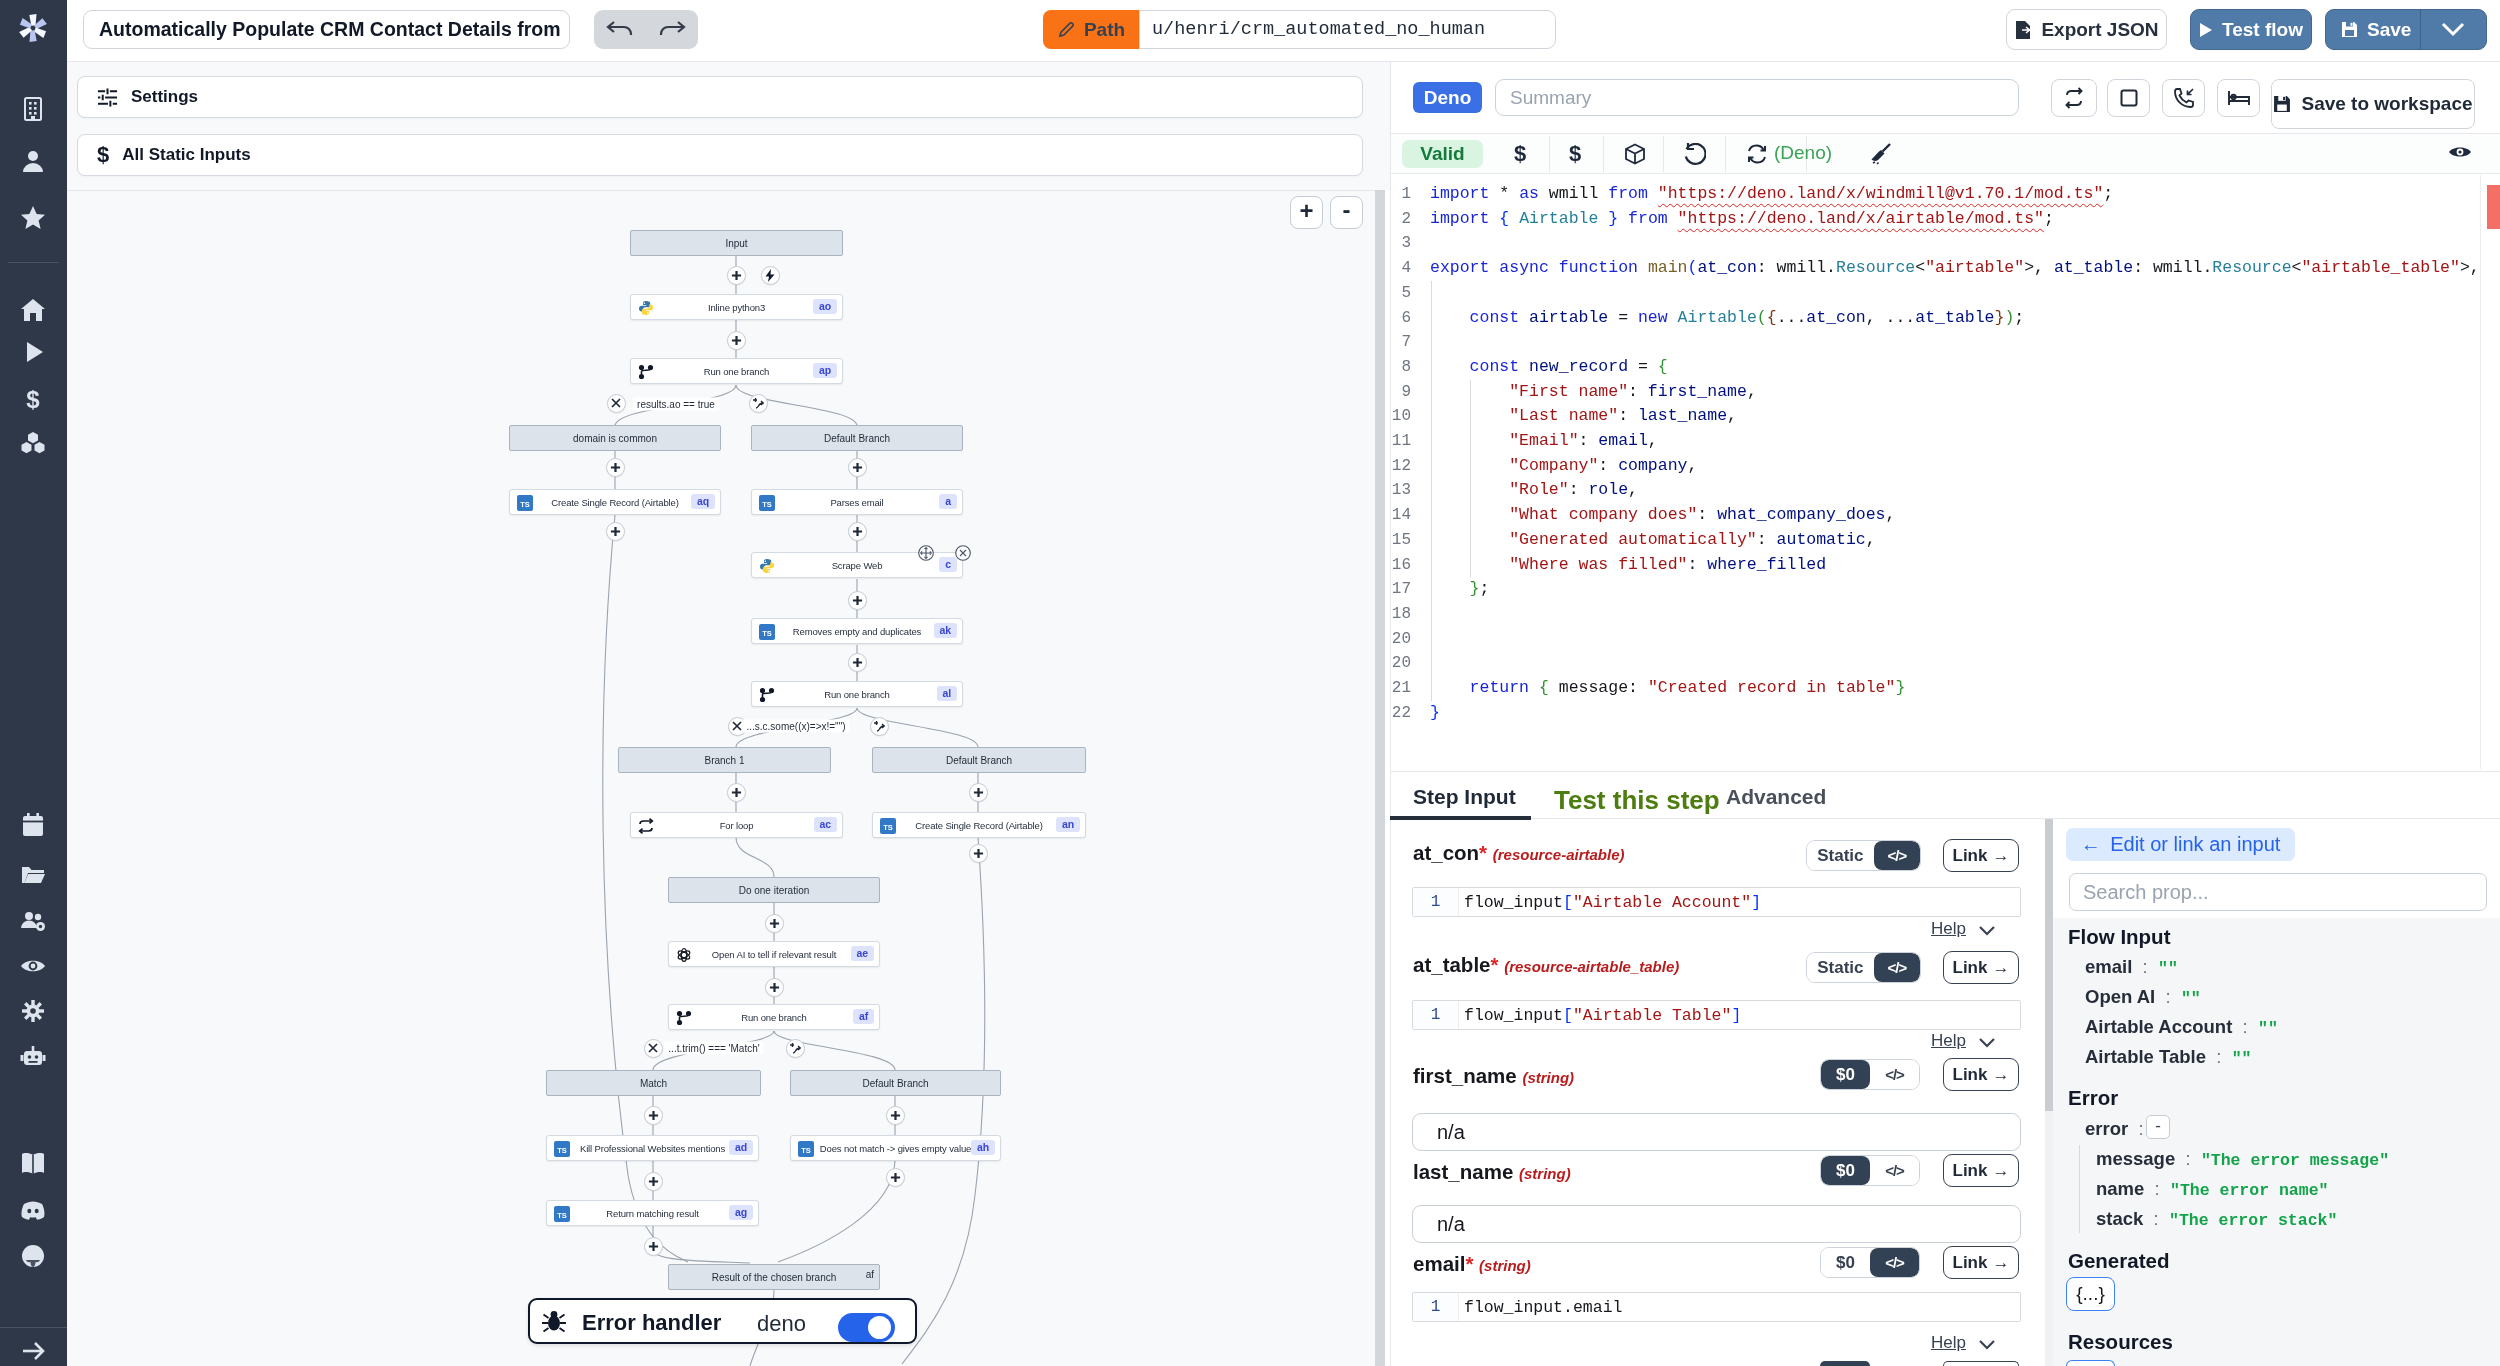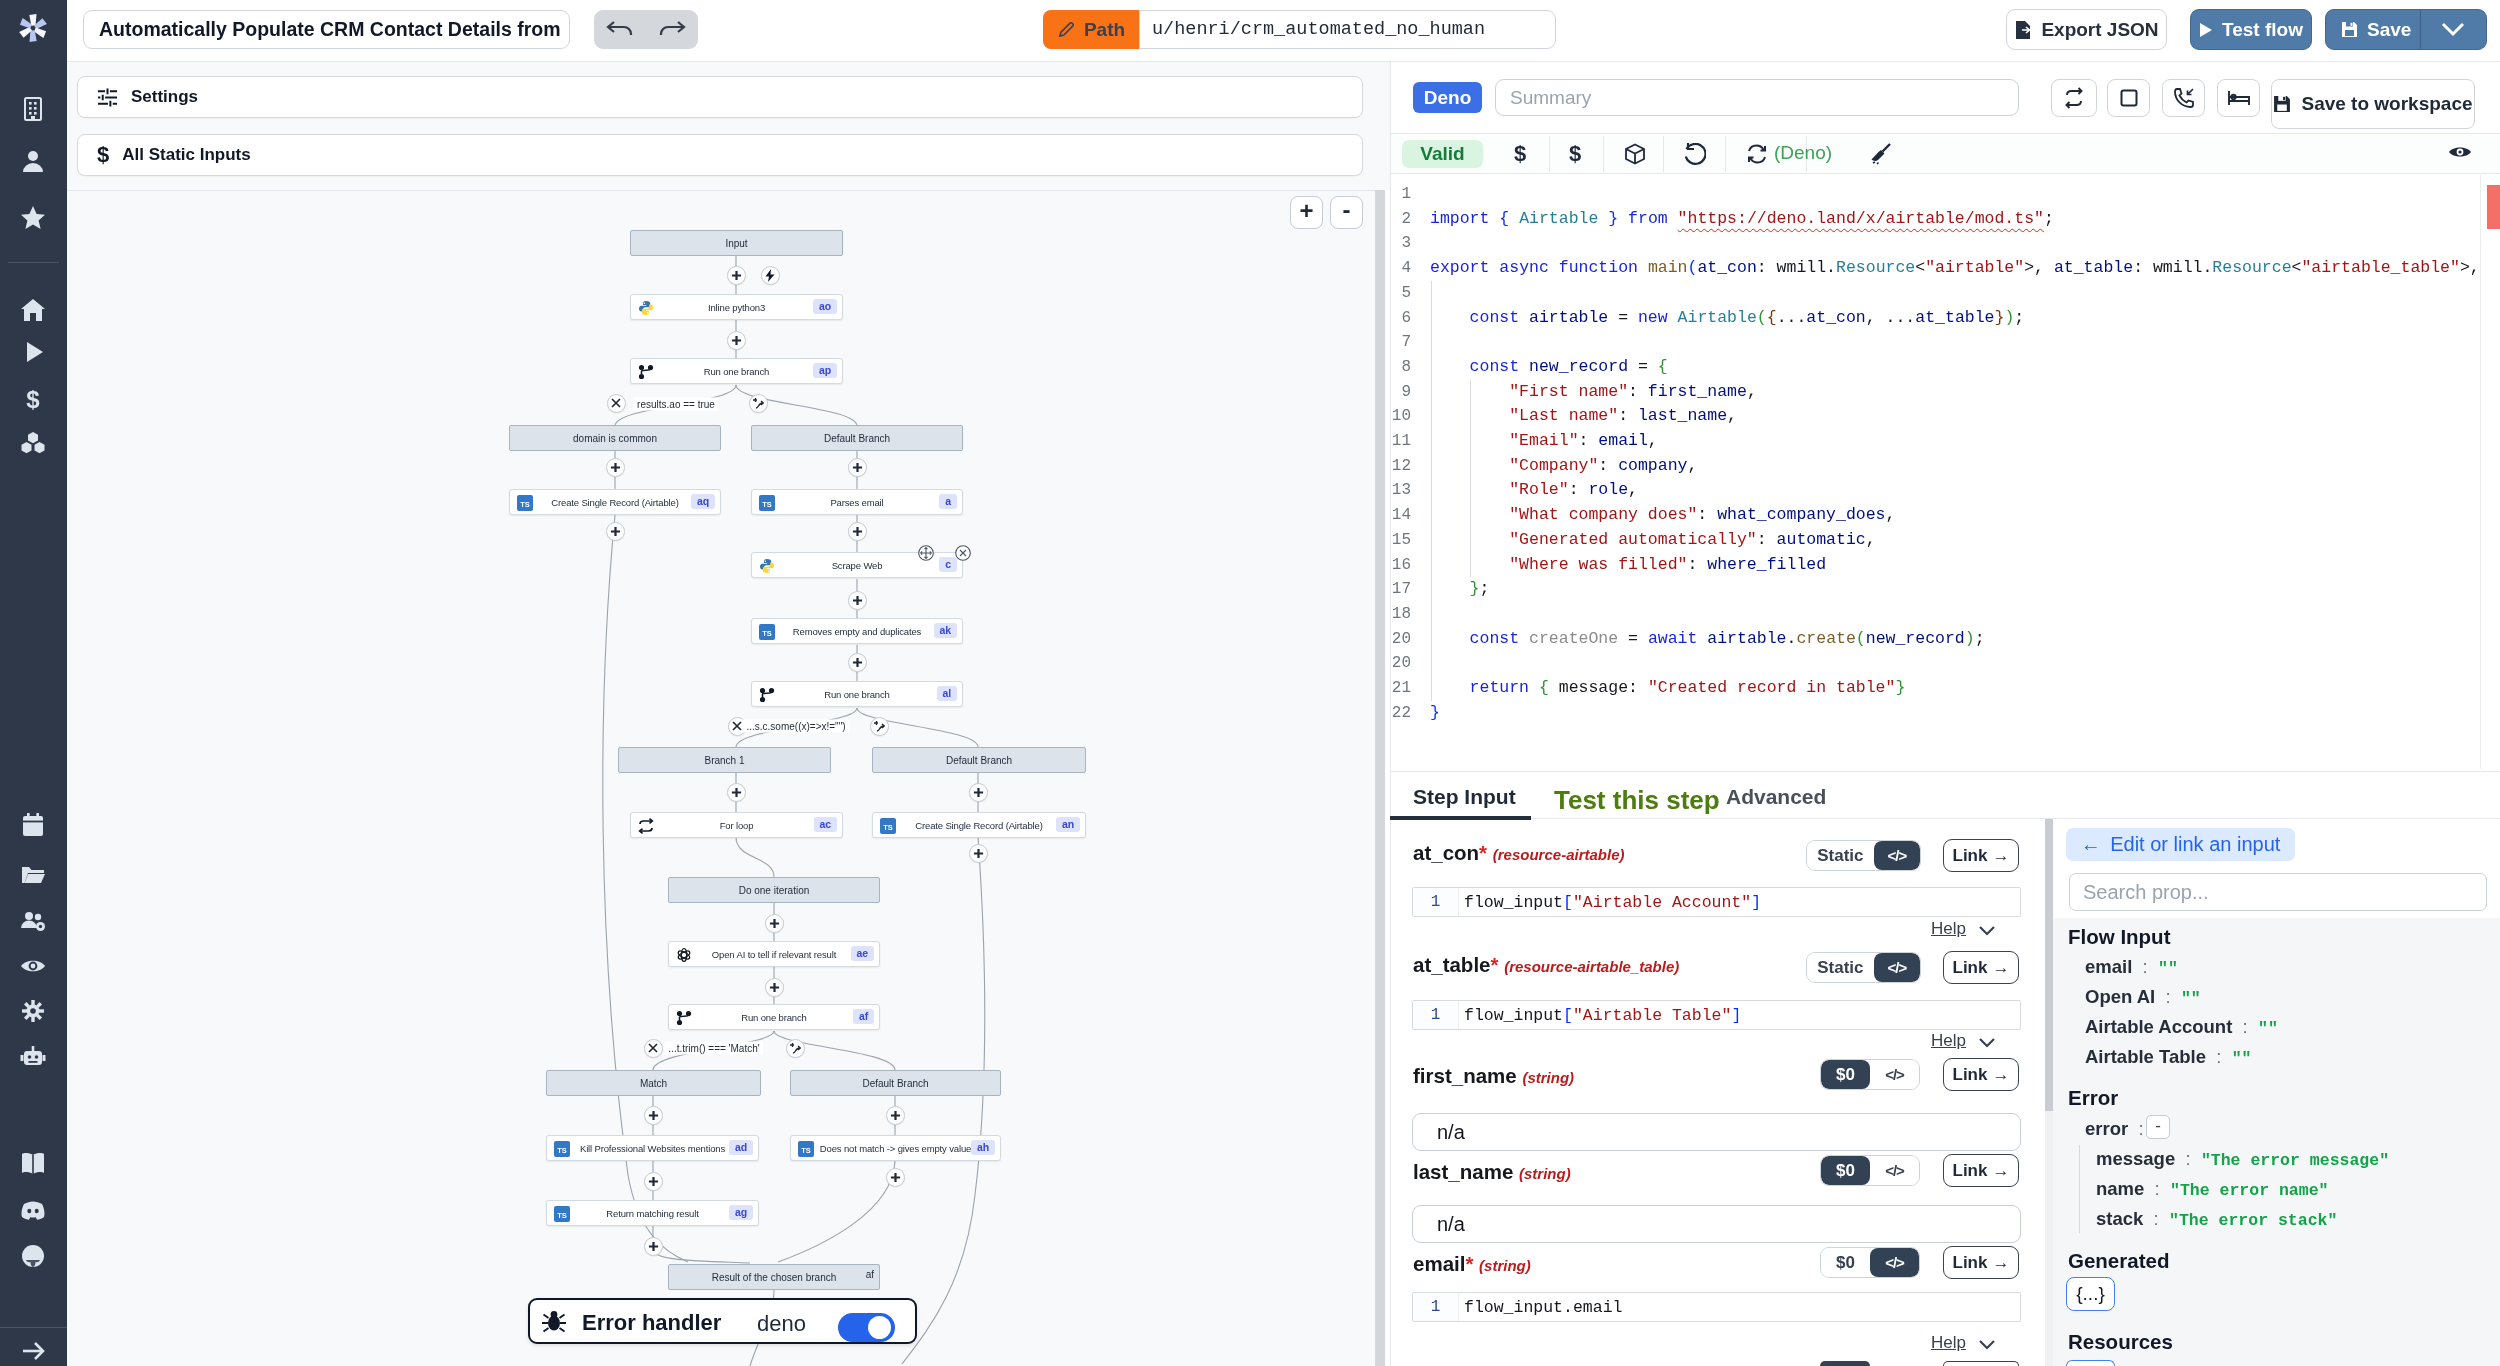--- a/index.html
+++ b/index.html
@@ -613,20 +613,21 @@
   </svg>
 <svg class="abs" style="left:2448px;top:143px" width="24" height="18" viewBox="0 0 24 18">
     <path d="M1 9 C5 3 19 3 23 9 C19 15 5 15 1 9 Z" fill="#1e293b"></path>
     <circle cx="12" cy="9" r="3.4" fill="#fff"></circle>
     <circle cx="12" cy="9" r="1.6" fill="#1e293b"></circle>
   </svg>
 <div class="abs" style="left:1391px;top:174px;width:1109px;height:597px;background:#fff;overflow:hidden">
     <div class="abs" style="left:40px;top:106.8px;width:1px;height:419.9px;background:#d9dbde"></div>
     <div class="abs" style="left:79px;top:205.6px;width:1px;height:197.6px;background:#d9dbde"></div>
     <div class="lnum" style="left:0;top:11px">1</div>
+    <div class="code-line" style="left:39px;top:8px"><span class="k">import</span> * <span class="k">as</span> wmill <span class="k">from</span> <span class="s wavy">"https://deno.land/x/windmill@v1.70.1/mod.ts"</span>;</div>
     <div class="lnum" style="left:0;top:35.7px">2</div>
     <div class="code-line" style="left:39px;top:32.7px"><span class="k">import</span> <span class="b1">{</span> <span class="t">Airtable</span> <span class="b1">}</span> <span class="k">from</span> <span class="s wavy">"https://deno.land/x/airtable/mod.ts"</span>;</div>
     <div class="lnum" style="left:0;top:60.4px">3</div>
     <div class="lnum" style="left:0;top:85.1px">4</div>
     <div class="code-line" style="left:39px;top:82.1px"><span class="k">export</span> <span class="k">async</span> <span class="k">function</span> <span class="fn">main</span><span class="b1">(</span><span class="v">at_con</span>: wmill.<span class="t">Resource</span>&lt;<span class="s">"airtable"</span>&gt;, <span class="v">at_table</span>: wmill.<span class="t">Resource</span>&lt;<span class="s">"airtable_table"</span>&gt;,</div>
     <div class="lnum" style="left:0;top:109.8px">5</div>
     <div class="lnum" style="left:0;top:134.5px">6</div>
     <div class="code-line" style="left:39px;top:131.5px">    <span class="k">const</span> <span class="v">airtable</span> = <span class="k">new</span> <span class="t">Airtable</span><span class="b2">(</span><span class="b3">{</span>...<span class="v">at_con</span>, ...<span class="v">at_table</span><span class="b3">}</span><span class="b2">)</span>;</div>
     <div class="lnum" style="left:0;top:159.2px">7</div>
     <div class="lnum" style="left:0;top:183.9px">8</div>
@@ -644,21 +645,20 @@
     <div class="lnum" style="left:0;top:332.1px">14</div>
     <div class="code-line" style="left:39px;top:329.1px">        <span class="s">"What company does"</span>: <span class="v">what_company_does</span>,</div>
     <div class="lnum" style="left:0;top:356.8px">15</div>
     <div class="code-line" style="left:39px;top:353.8px">        <span class="s">"Generated automatically"</span>: <span class="v">automatic</span>,</div>
     <div class="lnum" style="left:0;top:381.5px">16</div>
     <div class="code-line" style="left:39px;top:378.5px">        <span class="s">"Where was filled"</span>: <span class="v">where_filled</span></div>
     <div class="lnum" style="left:0;top:406.2px">17</div>
     <div class="code-line" style="left:39px;top:403.2px">    <span class="b2">}</span>;</div>
     <div class="lnum" style="left:0;top:430.9px">18</div>
     <div class="lnum" style="left:0;top:455.6px">20</div>
-    <div class="code-line" style="left:39px;top:452.6px">    <span class="k">const</span> <span class="dim">createOne</span> = <span class="k">await</span> <span class="v">airtable</span>.<span class="fn">create</span><span class="b2">(</span><span class="v">new_record</span><span class="b2">)</span>;</div>
     <div class="lnum" style="left:0;top:480.3px">20</div>
     <div class="lnum" style="left:0;top:505px">21</div>
     <div class="code-line" style="left:39px;top:502px">    <span class="k">return</span> <span class="b2">{</span> message: <span class="s">"Created record in table"</span><span class="b2">}</span></div>
     <div class="lnum" style="left:0;top:529.7px">22</div>
     <div class="code-line" style="left:39px;top:526.7px"><span class="b1">}</span></div>
   </div>
 <div class="abs" style="left:2480px;top:175px;width:1px;height:594px;background:#ededee"></div>
 <div class="abs" style="left:2487px;top:185px;width:13px;height:44px;background:#f47067"></div>
 
 <div class="abs" style="left:1391px;top:771px;width:1109px;height:48px;background:#fff;border-top:1px solid #e6e8ec;border-bottom:1px solid #e6e8ec"></div>

